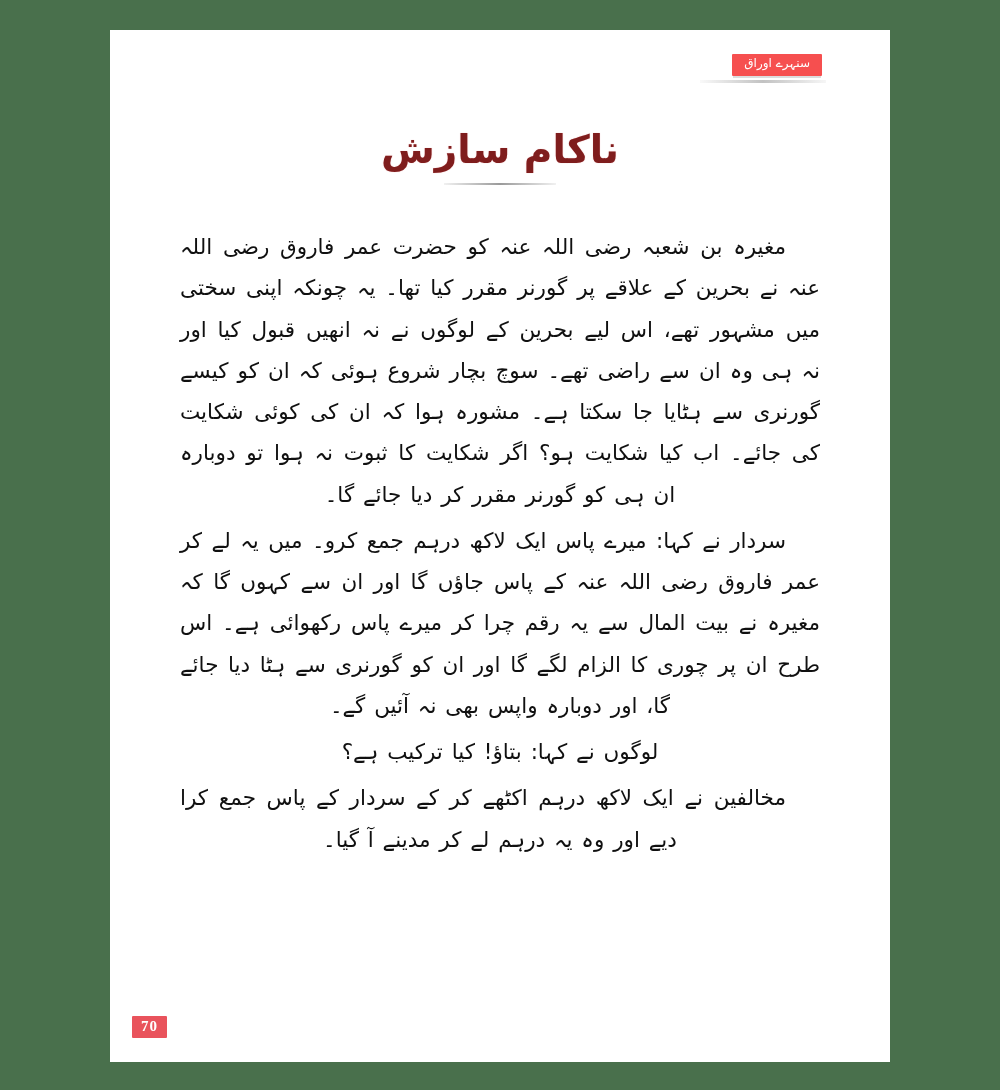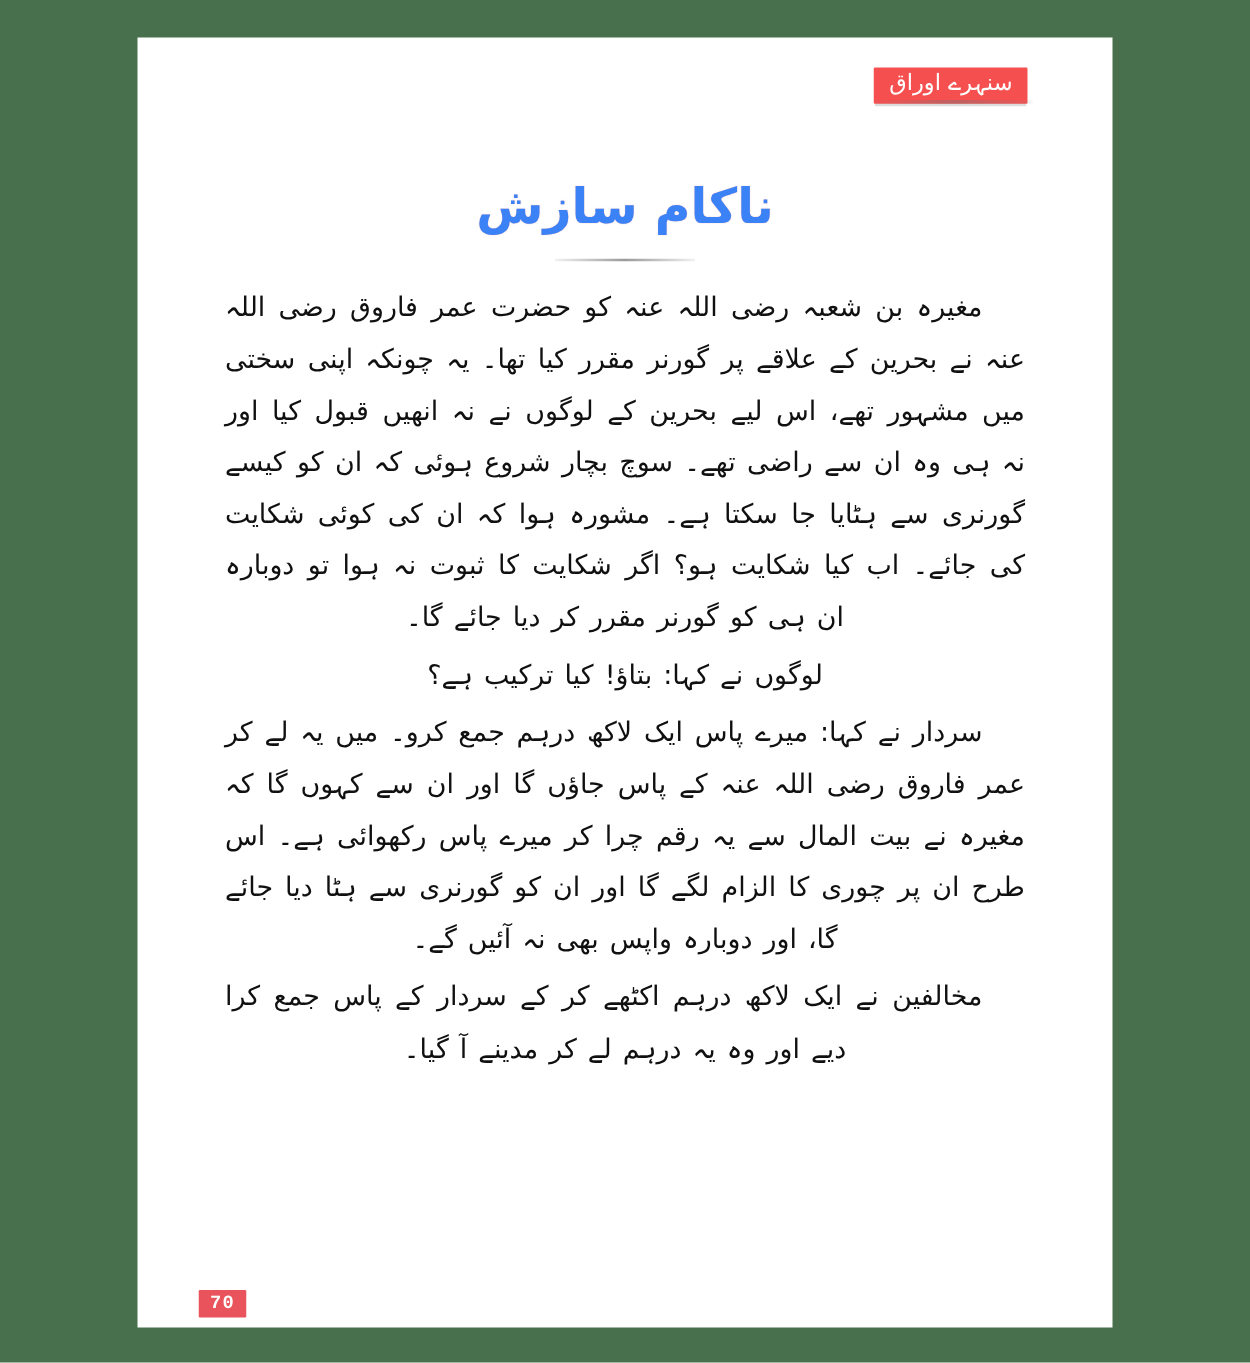--- a/index.html
+++ b/index.html
@@ -35,21 +35,21 @@
     width: 100%;
     height: 52px;
   }
   .series-badge {
     position: absolute;
     right: 68px;
     top: 10px;
     background: #ef4444;
     color: #ffffff;
     padding: 3px 12px 5px 12px;
-    font-size: 18px;
+    font-size: 12px;
     line-height: 1.15;
     letter-spacing: .5px;
     white-space: nowrap;
     border-radius: 1px;
     box-shadow: 0 3px 0 -1px rgba(150,150,150,.35);
     filter: saturate(1.05);
     direction: rtl;
     font-family: "DejaVu Sans", sans-serif;
     opacity: .93;
   }
@@ -64,27 +64,27 @@
 
   
   #title-block {
     position: absolute;
     top: 96px;
     left: 0;
     width: 100%;
     text-align: center;
   }
   .article-title {
-    color: #3b82f6;
+    color: #7f1d1d;
     font-size: 39px;
     line-height: 1.25;
     font-weight: 700;
     letter-spacing: 1px;
     direction: rtl;
-    margin: 16px;
+    margin: 0;
     text-shadow: 0 0 1px rgba(216,31,38,.35);
     text-align: center;
   }
   .title-rule {
     margin: 8px auto 0 auto;
     width: 112px;
     height: 2px;
     background: linear-gradient(90deg, rgba(160,160,160,.15), rgba(120,120,120,.75), rgba(160,160,160,.15));
   }
 
@@ -113,51 +113,50 @@
     text-indent: 34px;
   }
   .para.last-center {
     text-align: center;
   }
 
   
   #folio {
     position: absolute;
     left: 22px;
-    bottom: 8px;
+    bottom: 24px;
     background: #e8454f;
     color: #ffffff;
     font-size: 15px;
     font-weight: 700;
     padding: 2px 9px 3px 9px;
     letter-spacing: 1px;
-    font-family: Liberation Mono, monospace;
+    font-family: Liberation Serif, serif;
     opacity: .92;
     border-radius: 1px;
-    margin-left: 27px;
   }
 </style>
 </head>
 <body>
 
 <div id="page-sheet">
 
   <div id="header-band">
     <div class="series-badge">سنہرے اوراق</div>
     <div class="series-badge-shadow"></div>
   </div>
 
   <div id="title-block">
     <h1 class="article-title">ناکام سازش</h1>
     <div class="title-rule"></div>
   </div>
 
   <div id="article-body">
     <p class="para indent">مغیرہ بن شعبہ رضی اللہ عنہ کو حضرت عمر فاروق رضی اللہ عنہ نے بحرین کے علاقے پر گورنر مقرر کیا تھا۔ یہ چونکہ اپنی سختی میں مشہور تھے، اس لیے بحرین کے لوگوں نے نہ انھیں قبول کیا اور نہ ہی وہ ان سے راضی تھے۔ سوچ بچار شروع ہوئی کہ ان کو کیسے گورنری سے ہٹایا جا سکتا ہے۔ مشورہ ہوا کہ ان کی کوئی شکایت کی جائے۔ اب کیا شکایت ہو؟ اگر شکایت کا ثبوت نہ ہوا تو دوبارہ ان ہی کو گورنر مقرر کر دیا جائے گا۔</p>
+    <p class="para indent">سردار نے کہا: میرے پاس ایک لاکھ درہم جمع کرو۔ میں یہ لے کر عمر فاروق رضی اللہ عنہ کے پاس جاؤں گا اور ان سے کہوں گا کہ مغیرہ نے بیت المال سے یہ رقم چرا کر میرے پاس رکھوائی ہے۔ اس طرح ان پر چوری کا الزام لگے گا اور ان کو گورنری سے ہٹا دیا جائے گا، اور دوبارہ واپس بھی نہ آئیں گے۔</p>
     <p class="para last-center">لوگوں نے کہا: بتاؤ! کیا ترکیب ہے؟</p>
-    <p class="para indent">سردار نے کہا: میرے پاس ایک لاکھ درہم جمع کرو۔ میں یہ لے کر عمر فاروق رضی اللہ عنہ کے پاس جاؤں گا اور ان سے کہوں گا کہ مغیرہ نے بیت المال سے یہ رقم چرا کر میرے پاس رکھوائی ہے۔ اس طرح ان پر چوری کا الزام لگے گا اور ان کو گورنری سے ہٹا دیا جائے گا، اور دوبارہ واپس بھی نہ آئیں گے۔</p>
     <p class="para indent">مخالفین نے ایک لاکھ درہم اکٹھے کر کے سردار کے پاس جمع کرا دیے اور وہ یہ درہم لے کر مدینے آ گیا۔</p>
 
   </div>
 
   <div id="folio">70</div>
 
 </div>
 
 </body></html>

